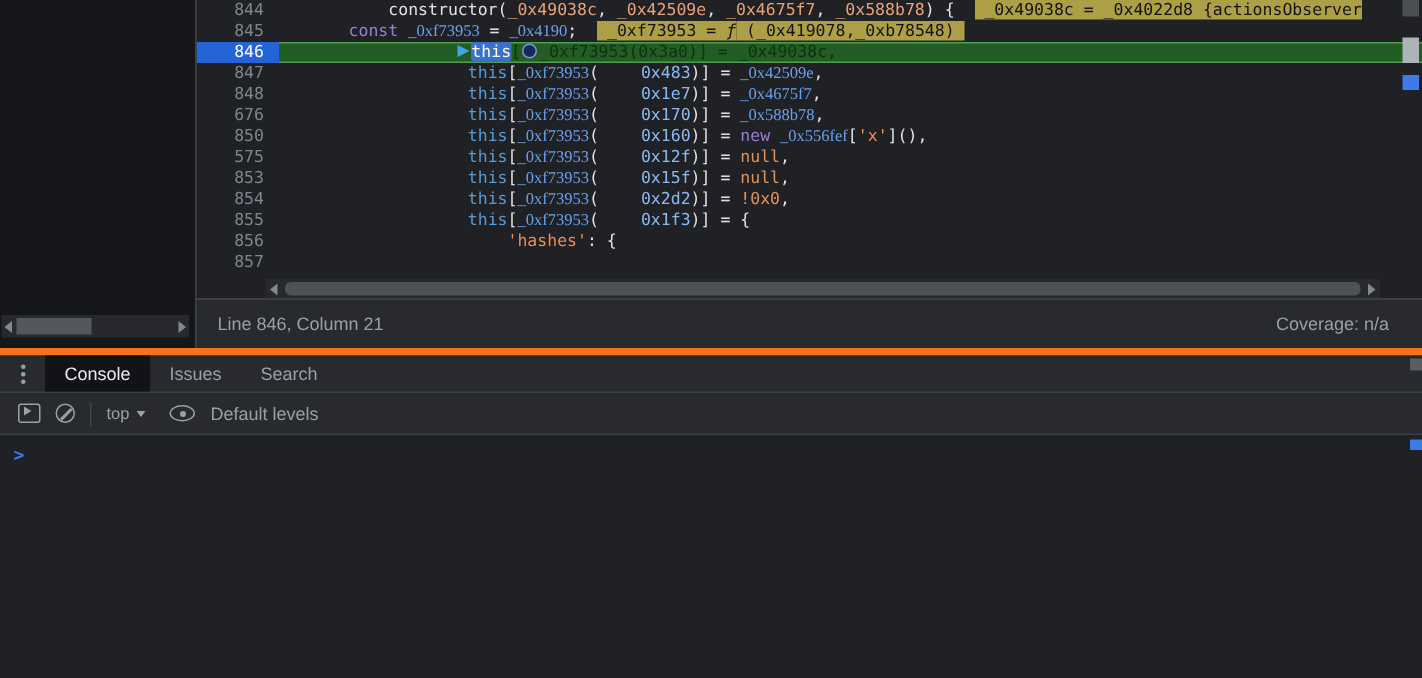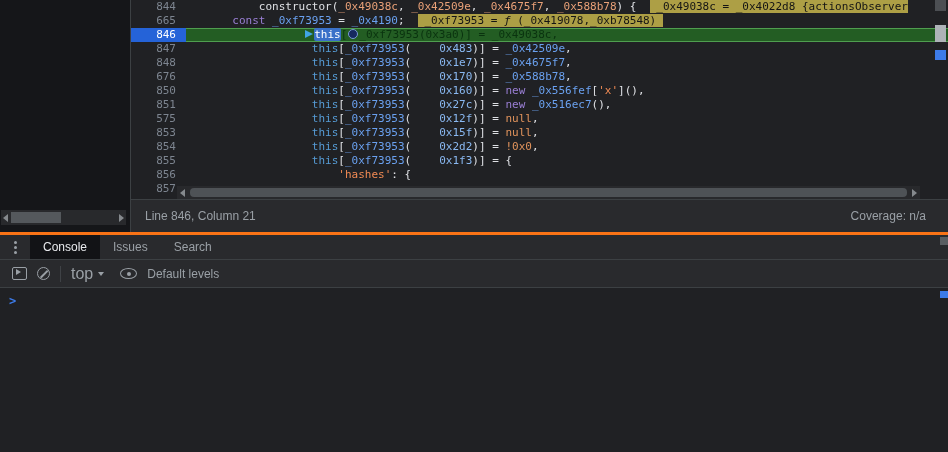--- a/index.html
+++ b/index.html
@@ -20,21 +20,21 @@
   .code-lines{position:absolute;left:0;top:0;right:0;}
   .code-line{display:flex;height:14px;line-height:14px;}
   .code-line .gutter{flex:0 0 55px;box-sizing:border-box;text-align:right;padding-right:10px;color:#7d8590;font:11px "DejaVu Sans Mono",monospace;}
   .code-line .gutter-current{background:var(--gutter-blue,#2563d8);color:#ffffff;}
   .code-line .code-content{flex:1 1 auto;overflow:hidden;white-space:pre;font:11px "DejaVu Sans Mono",monospace;color:var(--default-text,#dfe1e5);}
   .code-line.current{background:var(--exec-line-bg,#235d23);box-shadow:inset 0 1px 0 var(--exec-line-border,#4f9e4f),inset 0 -1px 0 var(--exec-line-border,#4f9e4f);}
 
   .tok.def{color:var(--default-text,#dfe1e5);}
   .tok.kw{color:var(--keyword,#9a7fd5);}
   .tok.this{color:var(--this-kw,#569cd6);}
-  .tok.var{color:var(--variable,#6aa1f0);}
+  .tok.var{color:var(--variable,#6aa1f0);font-family:Liberation Serif, serif;}
   .tok.num{color:var(--number,#8ab9f2);margin-left:28px;}
   .tok.str{color:var(--string,#f28b54);}
   .tok.atom{color:var(--atom,#e0935c);}
   .tok.param{color:var(--param,#e9a178);}
   .tok.cur{color:var(--exec-text,#0a330f);}
   .tok.thissel{background:var(--selected-token-bg,#3a71c9);color:#ffffff;border-radius:2px;}
   .tok.eval{background:var(--eval-bg,#ad9f45);color:var(--eval-text,#141414);}
   .tok.evalfn{font-style:italic;}
   .icon.exec-arrow{display:inline-block;width:0;height:0;border-left:8px solid #41a5e5;border-top:4px solid transparent;border-bottom:4px solid transparent;margin-right:1px;}
   .icon.obj-circle{display:inline-block;width:8px;height:8px;border-radius:50%;background:#16295f;border:1px solid #7a9bd6;vertical-align:-1px;margin:0 1px;}
@@ -42,36 +42,36 @@
   .editor-hscroll{position:absolute;left:46px;right:28px;bottom:0;height:13px;background:#28292c;display:flex;align-items:center;padding:0 3px;}
   .h-thumb{flex:1;height:9px;background:#4e5256;border-radius:4px;margin:0 5px;}
   .editor-vscroll{position:absolute;right:0;top:0;width:28px;height:186px;}
   .v-top{position:absolute;right:2px;top:0;width:11px;height:11px;background:#4c4f53;}
   .v-thumb{position:absolute;right:2px;top:25px;width:11px;height:17px;background:#aeb3b8;}
   .v-mark{position:absolute;right:2px;top:50px;width:11px;height:10px;background:var(--accent-blue,#3d7be8);}
 
   .status-bar{position:absolute;left:131px;right:0;top:199px;height:33px;box-sizing:border-box;background:#292a2d;border-top:1px solid #3c4043;display:flex;align-items:center;justify-content:space-between;padding:0 22px 0 14px;color:#9aa0a6;font-size:12px;}
 
   
-  .drawer{position:absolute;left:0;top:232px;width:948px;height:220px;box-sizing:border-box;background:#202124;border-top:3px solid #f97316;}
+  .drawer{position:absolute;left:0;top:232px;width:948px;height:220px;box-sizing:border-box;background:#202124;border-top:5px solid #f97316;}
   .drawer-tabs{position:relative;height:24px;background:#292a2d;border-bottom:1px solid #3c4043;display:flex;align-items:stretch;}
   .drawer-menu{width:30px;display:flex;flex-direction:column;align-items:center;justify-content:center;gap:2px;cursor:default;}
   .dot{width:3px;height:3px;border-radius:50%;background:#9aa0a6;}
   .tabs-list{display:flex;height:100%;}
   .drawer-tab{display:flex;align-items:center;padding:0 13px;color:#9aa0a6;font-size:12px;cursor:default;}
   .drawer-tab.active{background:#121316;color:#e8eaed;}
   .tab-scroll-piece{position:absolute;top:2px;right:0;width:8px;height:8px;background:#5a5e62;}
 
   .console-toolbar{height:27px;background:#292a2d;border-bottom:1px solid #3c4043;display:flex;align-items:center;gap:10px;padding-left:8px;overflow:visible;}
   .icon-sidebar{width:13px;height:11px;border:1.5px solid #9aa0a6;border-radius:2px;position:relative;flex-shrink:0;margin-left:4px;}
   .icon-sidebar .tri{position:absolute;left:3px;top:1px;width:0;height:0;border-left:5px solid #9aa0a6;border-top:3.5px solid transparent;border-bottom:3.5px solid transparent;}
   .icon-clear{width:11px;height:11px;border:1.5px solid #9aa0a6;border-radius:50%;position:relative;flex-shrink:0;}
   .icon-clear::after{content:"";position:absolute;left:50%;top:50%;width:1.5px;height:10px;background:#9aa0a6;transform:translate(-50%,-50%) rotate(45deg);}
   .tb-divider{width:1px;height:16px;background:#3f4246;flex-shrink:0;}
-  .context-select{display:flex;align-items:center;color:#9aa0a6;font-size:16px;flex-shrink:0;}
+  .context-select{display:flex;align-items:center;color:#9aa0a6;font-size:11px;flex-shrink:0;}
   .caret{width:0;height:0;border-left:3.5px solid transparent;border-right:3.5px solid transparent;border-top:4px solid #9aa0a6;display:inline-block;margin-left:5px;}
   .icon-eye{width:15px;height:9px;border:1.5px solid #9aa0a6;border-radius:50%;position:relative;flex-shrink:0;margin-left:6px;}
   .icon-eye::after{content:"";position:absolute;left:50%;top:50%;width:4px;height:4px;border-radius:50%;background:#9aa0a6;transform:translate(-50%,-50%);}
   .filter-input{width:770px;height:17px;flex:0 0 auto;background:#202124;border:1px solid #54575b;border-radius:2px;color:#dfe1e5;font:12px "Liberation Sans",sans-serif;padding:0 6px;outline:none;margin-left:6px;}
   .filter-input::placeholder{color:#80868b;}
   .levels-label{color:#9aa0a6;font-size:12px;white-space:nowrap;flex-shrink:0;}
 
   .console-body{position:relative;height:166px;background:#202124;}
   .prompt-row{display:flex;align-items:flex-start;padding:6px 0 0 9px;}
   .prompt-chevron{font:bold 12px "DejaVu Sans Mono",monospace;color:var(--accent-blue,#3d7be8);}
@@ -93,21 +93,21 @@
       </div>
     </div>
 
     <div class="editor">
       <div class="code-lines">
           <div class="code-line">
             <span class="gutter">844</span>
             <span class="code-content"><span class="tok def">           constructor(</span><span class="tok param">_0x49038c</span><span class="tok def">, </span><span class="tok param">_0x42509e</span><span class="tok def">, </span><span class="tok param">_0x4675f7</span><span class="tok def">, </span><span class="tok param">_0x588b78</span><span class="tok def">) {  </span><span class="tok eval"> _0x49038c = _0x4022d8 {actionsObserver</span></span>
           </div>
           <div class="code-line">
-            <span class="gutter">665</span>
+            <span class="gutter">845</span>
             <span class="code-content"><span class="tok def">       </span><span class="tok kw">const </span><span class="tok var">_0xf73953</span><span class="tok def"> = </span><span class="tok var">_0x4190</span><span class="tok def">;  </span><span class="tok eval"> _0xf73953 = </span><span class="tok eval evalfn">ƒ</span><span class="tok eval"> (_0x419078,_0xb78548) </span></span>
           </div>
           <div class="code-line current">
             <span class="gutter gutter-current">846</span>
             <span class="code-content"><span class="tok cur">                  </span><span class="icon exec-arrow"></span><span class="tok thissel">this</span><span class="tok cur">[</span><span class="icon obj-circle"></span><span class="tok cur">_0xf73953(0x3a0)] = _0x49038c,</span></span>
           </div>
           <div class="code-line">
             <span class="gutter">847</span>
             <span class="code-content"><span class="tok def">                   </span><span class="tok this">this</span><span class="tok def">[</span><span class="tok var">_0xf73953</span><span class="tok def">(</span><span class="tok num">0x483</span><span class="tok def">)] = </span><span class="tok var">_0x42509e</span><span class="tok def">,</span></span>
           </div>
@@ -115,24 +115,20 @@
             <span class="gutter">848</span>
             <span class="code-content"><span class="tok def">                   </span><span class="tok this">this</span><span class="tok def">[</span><span class="tok var">_0xf73953</span><span class="tok def">(</span><span class="tok num">0x1e7</span><span class="tok def">)] = </span><span class="tok var">_0x4675f7</span><span class="tok def">,</span></span>
           </div>
           <div class="code-line">
             <span class="gutter">676</span>
             <span class="code-content"><span class="tok def">                   </span><span class="tok this">this</span><span class="tok def">[</span><span class="tok var">_0xf73953</span><span class="tok def">(</span><span class="tok num">0x170</span><span class="tok def">)] = </span><span class="tok var">_0x588b78</span><span class="tok def">,</span></span>
           </div>
           <div class="code-line">
             <span class="gutter">850</span>
             <span class="code-content"><span class="tok def">                   </span><span class="tok this">this</span><span class="tok def">[</span><span class="tok var">_0xf73953</span><span class="tok def">(</span><span class="tok num">0x160</span><span class="tok def">)] = </span><span class="tok kw">new </span><span class="tok var">_0x556fef</span><span class="tok def">[</span><span class="tok str">'x'</span><span class="tok def">](),</span></span>
-          </div>
-          <div class="code-line">
-            <span class="gutter">851</span>
-            <span class="code-content"><span class="tok def">                   </span><span class="tok this">this</span><span class="tok def">[</span><span class="tok var">_0xf73953</span><span class="tok def">(</span><span class="tok num">0x27c</span><span class="tok def">)] = </span><span class="tok kw">new </span><span class="tok var">_0x516ec7</span><span class="tok def">(),</span></span>
           </div>
           <div class="code-line">
             <span class="gutter">575</span>
             <span class="code-content"><span class="tok def">                   </span><span class="tok this">this</span><span class="tok def">[</span><span class="tok var">_0xf73953</span><span class="tok def">(</span><span class="tok num">0x12f</span><span class="tok def">)] = </span><span class="tok atom">null</span><span class="tok def">,</span></span>
           </div>
           <div class="code-line">
             <span class="gutter">853</span>
             <span class="code-content"><span class="tok def">                   </span><span class="tok this">this</span><span class="tok def">[</span><span class="tok var">_0xf73953</span><span class="tok def">(</span><span class="tok num">0x15f</span><span class="tok def">)] = </span><span class="tok atom">null</span><span class="tok def">,</span></span>
           </div>
           <div class="code-line">

